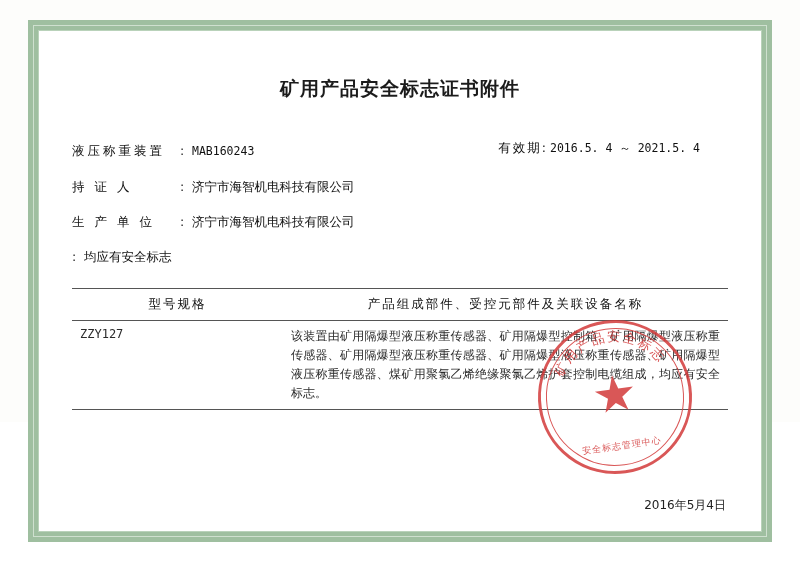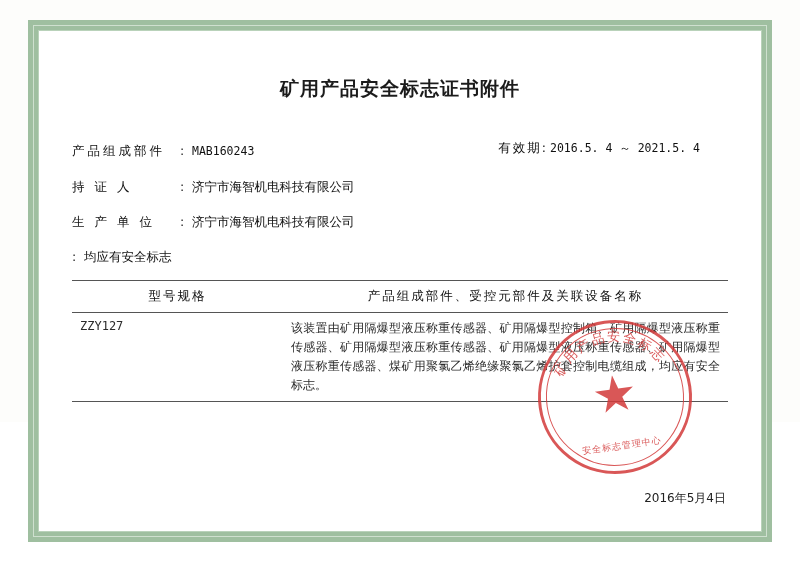--- a/index.html
+++ b/index.html
@@ -109,21 +109,21 @@
   }
   .validity .v-label { letter-spacing: 2px; }
   .validity .v-value {
     font-family: "DejaVu Sans Mono", "Liberation Mono", monospace;
     font-size: 11.5px;
   }
 
   table.main-table {
     width: 100%;
     border-collapse: collapse;
-    margin-top: 12px;
+    margin-top: 20px;
     font-size: 12px;
   }
   table.main-table th,
   table.main-table td {
     border-top: 1px solid #555;
     border-bottom: 1px solid #555;
     padding: 6px 8px;
     vertical-align: top;
   }
   table.main-table th {
@@ -153,21 +153,21 @@
     line-height: 19px;
     color: #333;
     padding-top: 7px;
     padding-bottom: 10px;
     padding-right: 4px;
     text-align: justify;
   }
   .issue-date {
     position: absolute;
     right: 36px;
-    bottom: 25px;
+    bottom: 18px;
     font-size: 12px;
     color: #222;
   }
   
   .seal {
     position: absolute;
     right: 70px;
     bottom: 58px;
     width: 148px;
     height: 148px;
@@ -225,21 +225,21 @@
   <div class="border-thin"></div>
   <div class="border-inner"></div>
 
   <div class="content">
 
     <div class="doc-title">矿用产品安全标志证书附件</div>
 
     <div class="meta">
 
       <div class="meta-row">
-        <span class="meta-label">产品组成部件</span>
+        <span class="meta-label">液压称重装置</span>
         <span class="meta-colon">:</span>
         <span class="meta-value mono">MAB160243</span>
       </div>
 
       <div class="meta-row">
         <span class="meta-label">持 证 人</span>
         <span class="meta-colon">:</span>
         <span class="meta-value">济宁市海智机电科技有限公司</span>
       </div>
 

